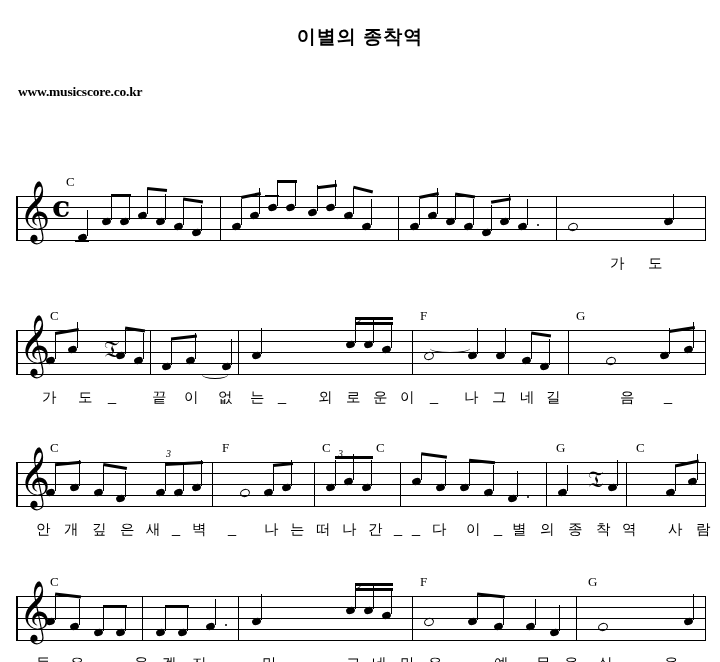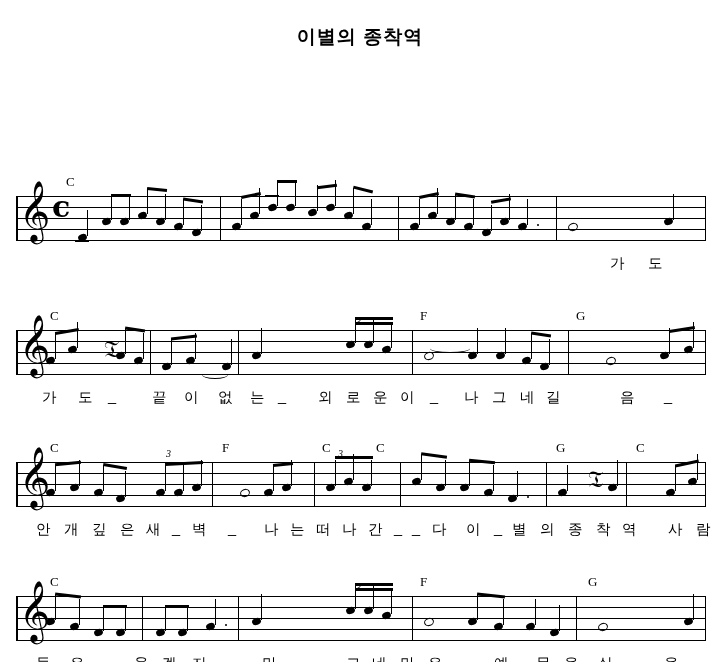--- a/index.html
+++ b/index.html
@@ -191,20 +191,21 @@
     font-family: "Liberation Sans", sans-serif;
   }
 </style>
 </head>
 <body>
 
 <div class="sheet">
 
   <div class="title">이별의 종착역</div>
 
+  <div class="website">www.musicscore.co.kr</div>
 
 
   <div class="system" style="top:196px;">
     <div class="staff">
       <div class="line l1"></div>
         <div class="line l2"></div>
         <div class="line l3"></div>
         <div class="line l4"></div>
         <div class="line l5"></div>
       <div class="barline start" style="left:0px;"></div>

